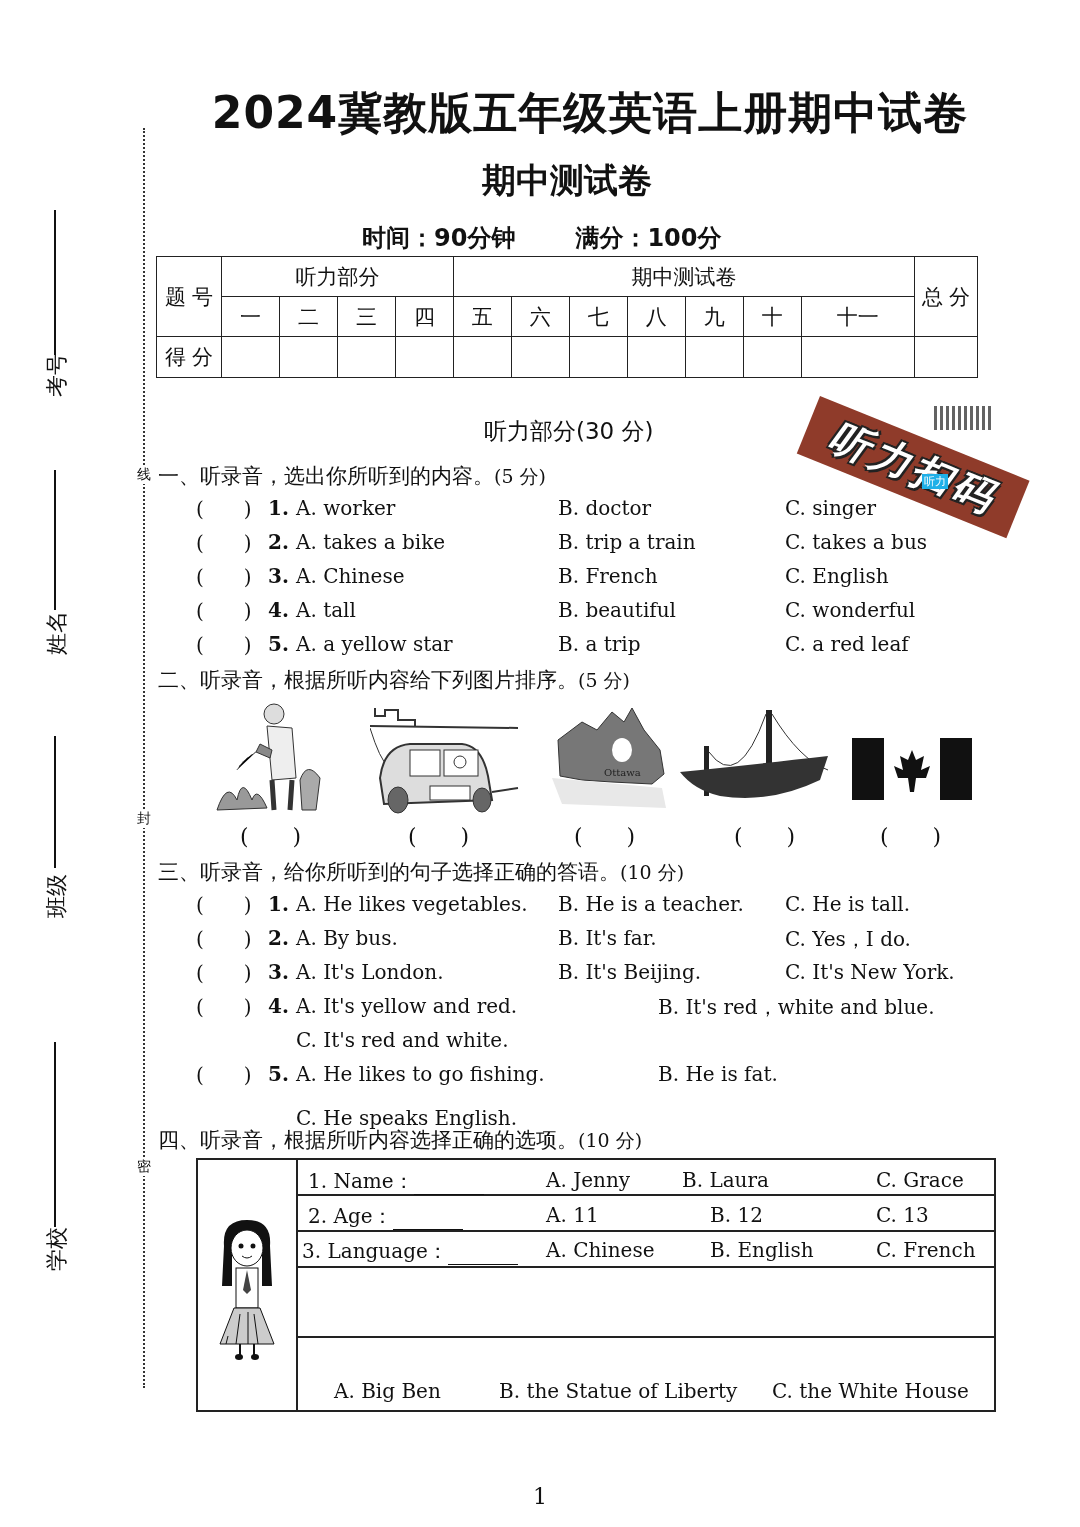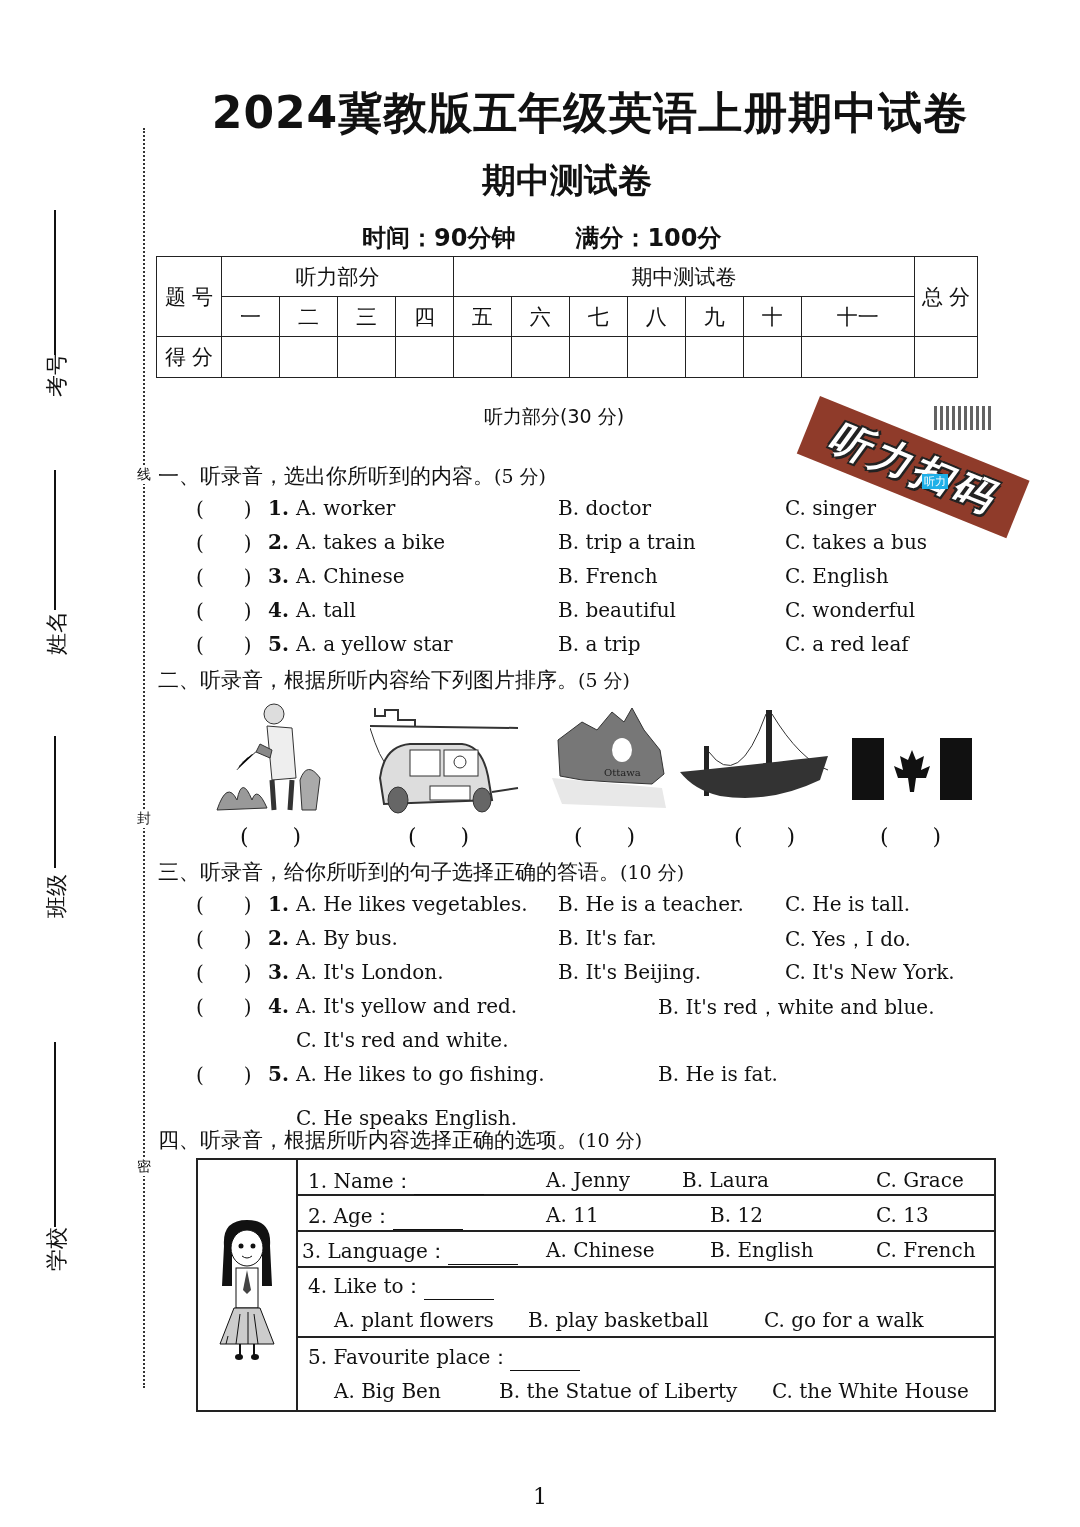--- a/index.html
+++ b/index.html
@@ -106,21 +106,21 @@
     <td></td>
         <td></td>
   </tr>
 </tbody>
   </table>
 
 <div class="abs qr"></div>
 <div class="abs stamp">听力扫码</div>
 <div class="abs tinytag">听力</div>
 
-<div class="abs sec" style="left:484px;top:404px;font-size:19px">听力部分(30 分)</div>
+<div class="abs sec" style="left:484px;top:416px;font-size:23px">听力部分(30 分)</div>
 
 <div class="abs sec" style="left:158px;top:462px">
   <span>一、听录音，选出你所听到的内容。</span><span class="pts">(5 分)</span>
 </div>
 <div class="abs row" style="left:0;top:496px;width:1080px;height:170px">
   <div style="position:absolute;top:0;left:0;width:1080px">
     <span class="p" style="left:196px">(　　)</span>
     <b class="p" style="left:268px">1.</b>
     <span class="p" style="left:296px">A. worker</span>
     <span class="p" style="left:558px">B. doctor</span>
@@ -286,27 +286,20 @@
     <span class="p" style="left:348px">A. 11</span>
     <span class="p" style="left:512px">B. 12</span>
     <span class="p" style="left:678px">C. 13</span>
   </div>
   <div class="row" style="position:absolute;top:78px;left:0;width:796px">
     <span class="p" style="left:104px"><span>3. Language：</span><span class="u"></span></span>
     <span class="p" style="left:348px">A. Chinese</span>
     <span class="p" style="left:512px">B. English</span>
     <span class="p" style="left:678px">C. French</span>
   </div>
-  <div class="row" style="position:absolute;top:113px;left:0;width:796px;height:60px">
-    <span class="p" style="left:110px"><span>4. Like to：</span><span class="u"></span></span>
-    <span class="p" style="left:136px;top:35px">A. plant flowers</span>
-    <span class="p" style="left:330px;top:35px">B. play basketball</span>
-    <span class="p" style="left:566px;top:35px">C. go for a walk</span>
-  </div>
   <div class="row" style="position:absolute;top:184px;left:0;width:796px;height:60px">
-    <span class="p" style="left:110px"><span>5. Favourite place：</span><span class="u"></span></span>
     <span class="p" style="left:136px;top:35px">A. Big Ben</span>
     <span class="p" style="left:301px;top:35px">B. the Statue of Liberty</span>
     <span class="p" style="left:574px;top:35px">C. the White House</span>
   </div>
 </div>
 
 <div class="abs pagenum">1</div>
 
 </body></html>

